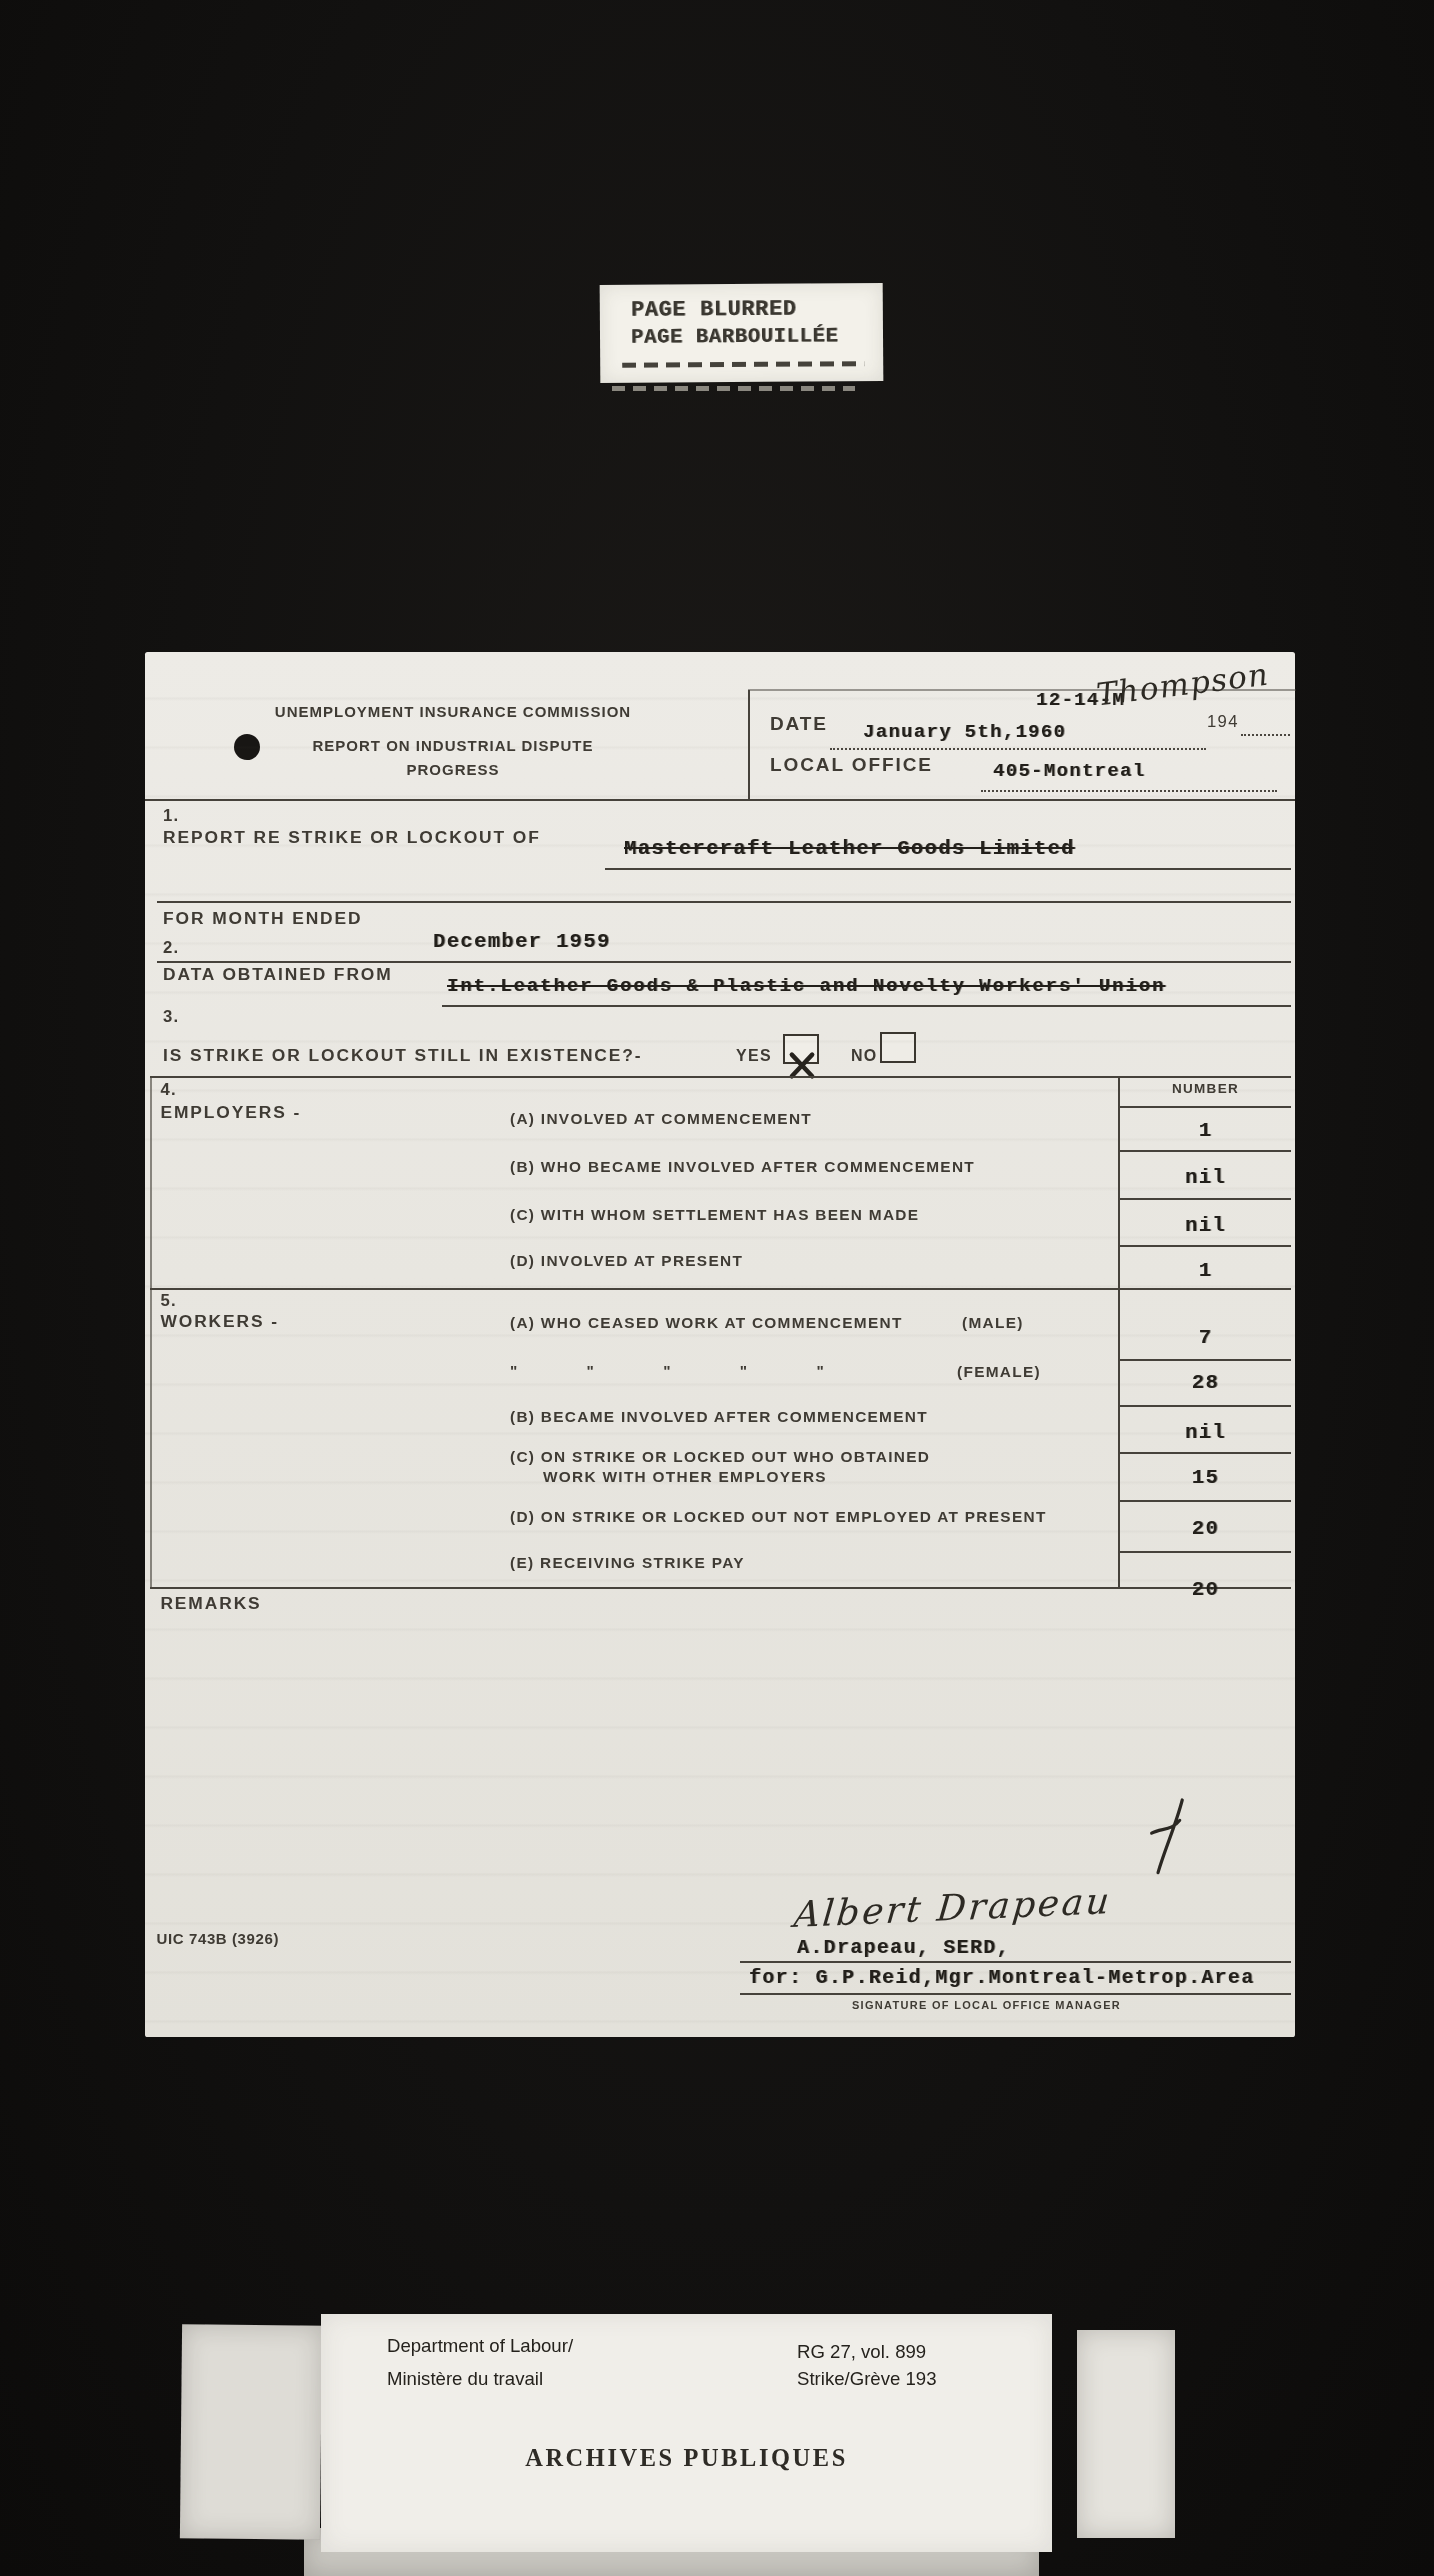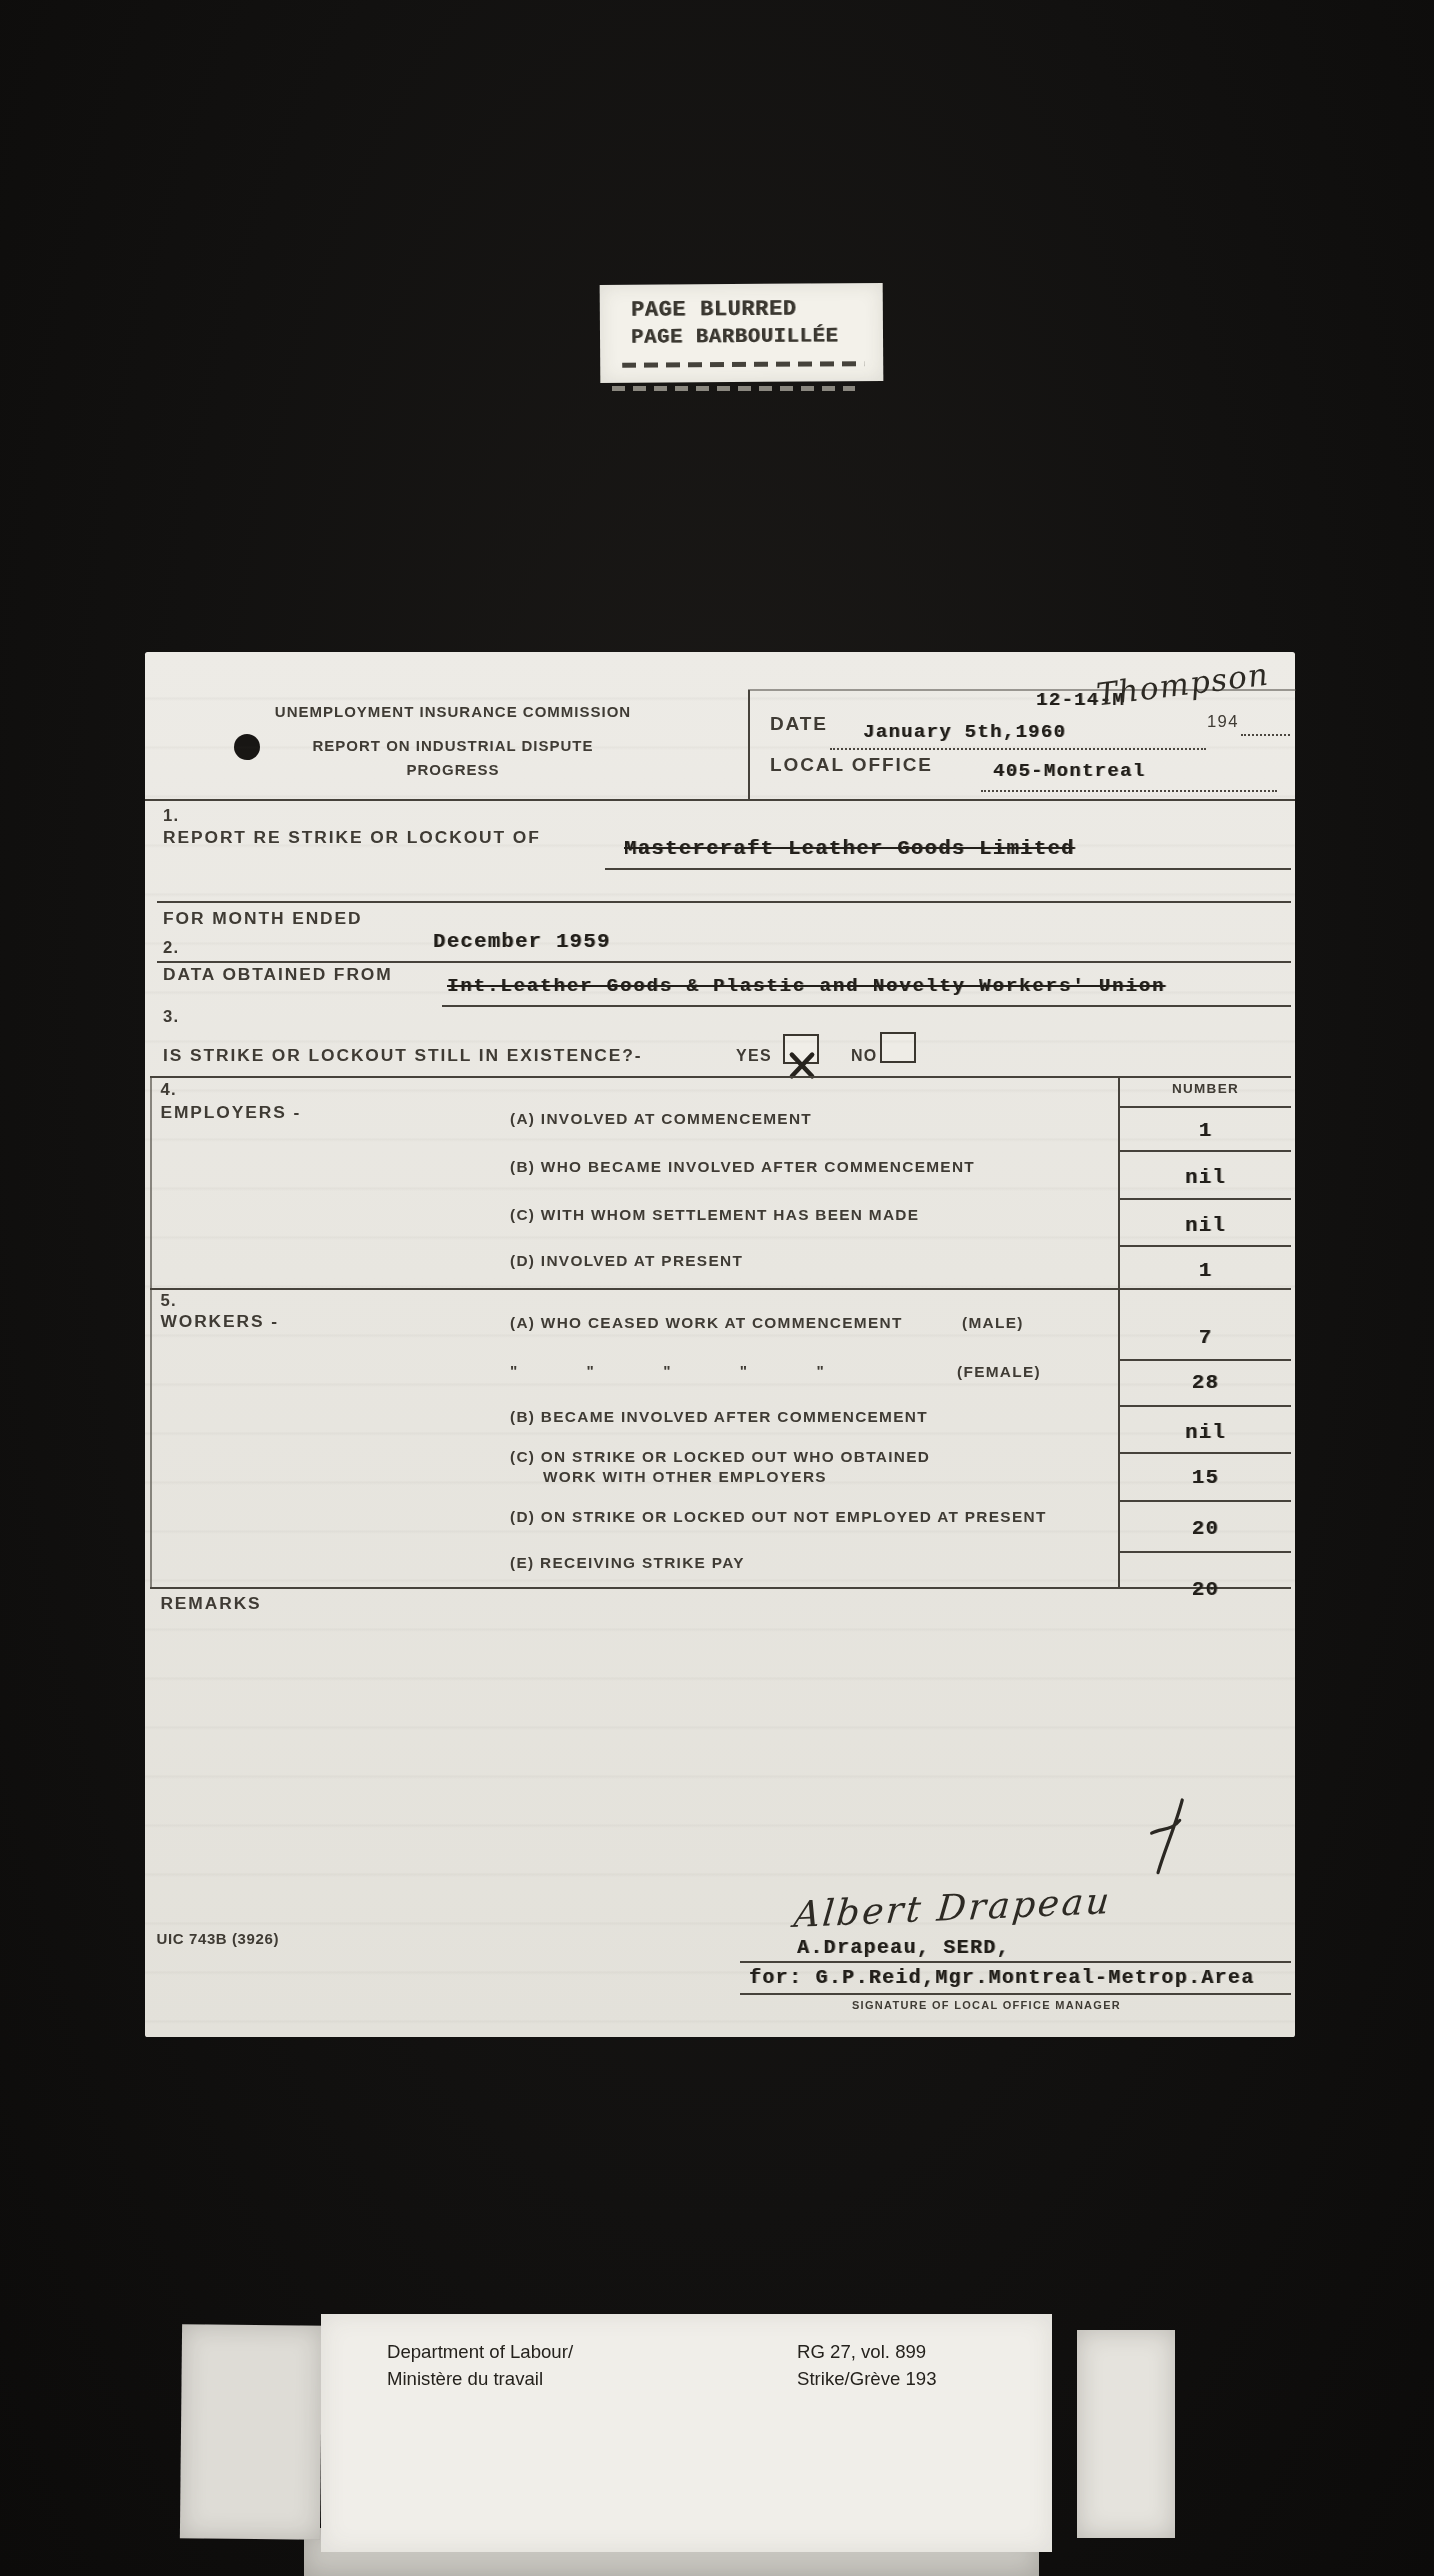--- a/index.html
+++ b/index.html
@@ -182,18 +182,19 @@
   <div class="typed" style="left:604px; top:1314px; font-size:20px;">for: G.P.Reid,Mgr.Montreal-Metrop.Area</div>
   <div class="rule" style="left:595px; top:1341px; width:551px;"></div>
   <div class="lbl" style="left:668px; top:1347px; width:347px; text-align:center; font-size:11px; letter-spacing:1.3px;">SIGNATURE OF LOCAL OFFICE MANAGER</div>
 </div>
 
 <div class="fragment" style="left:304px; top:2528px; width:735px; height:48px; background:#c9c7c1;"></div>
 <div class="fragment" style="left:181px; top:2325px; width:140px; height:214px; transform:rotate(0.6deg);"></div>
 <div class="fragment" style="left:1077px; top:2330px; width:98px; height:208px; background:#e5e3dd;"></div>
 
 <div id="archive-stamp" class="abs">
-  <div class="abs" style="left:66px; top:27px; font-size:18.6px; color:#25221d;">Department of Labour/</div>
+  <div class="abs" style="left:66px; top:21px; font-size:18.6px; color:#25221d;">Department of Labour/</div>
   <div class="abs" style="left:66px; top:54px; font-size:18.6px; color:#25221d;">Ministère du travail</div>
   <div class="abs" style="left:476px; top:27px; font-size:18.6px; color:#25221d;">RG 27, vol. 899</div>
   <div class="abs" style="left:476px; top:54px; font-size:18.6px; color:#25221d;">Strike/Grève 193</div>
+  <div class="serif-stamp" style="top:130px; font-size:24.4px;">ARCHIVES PUBLIQUES</div>
 </div>
 
 
 </body></html>

